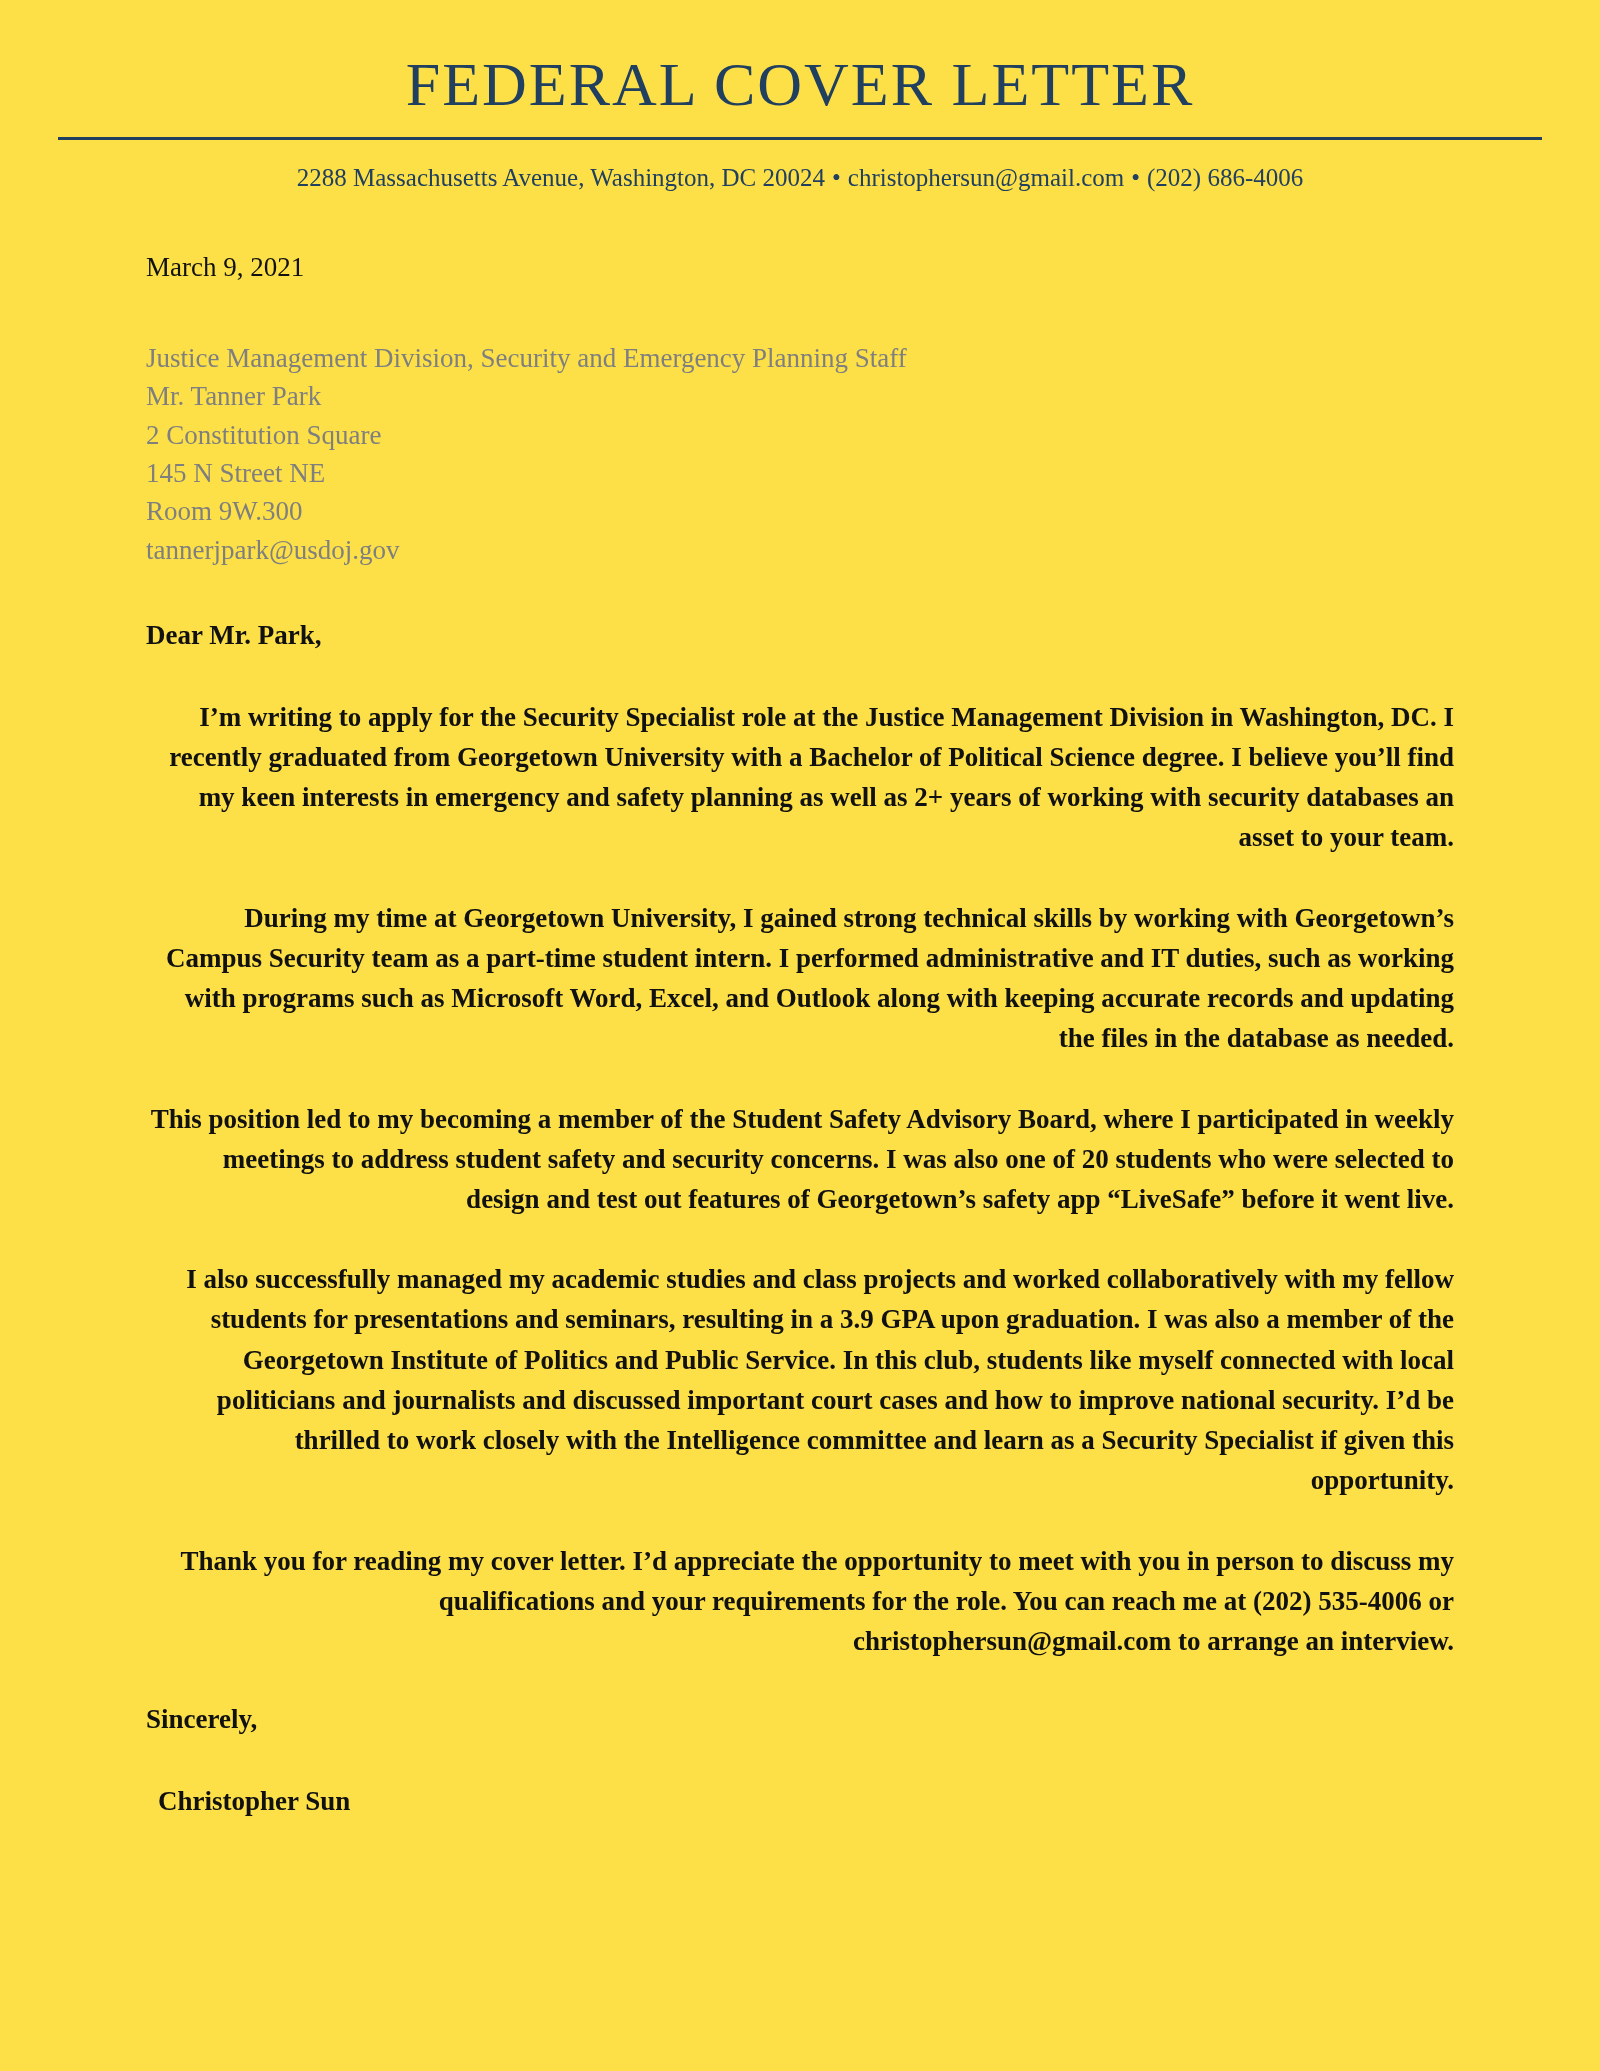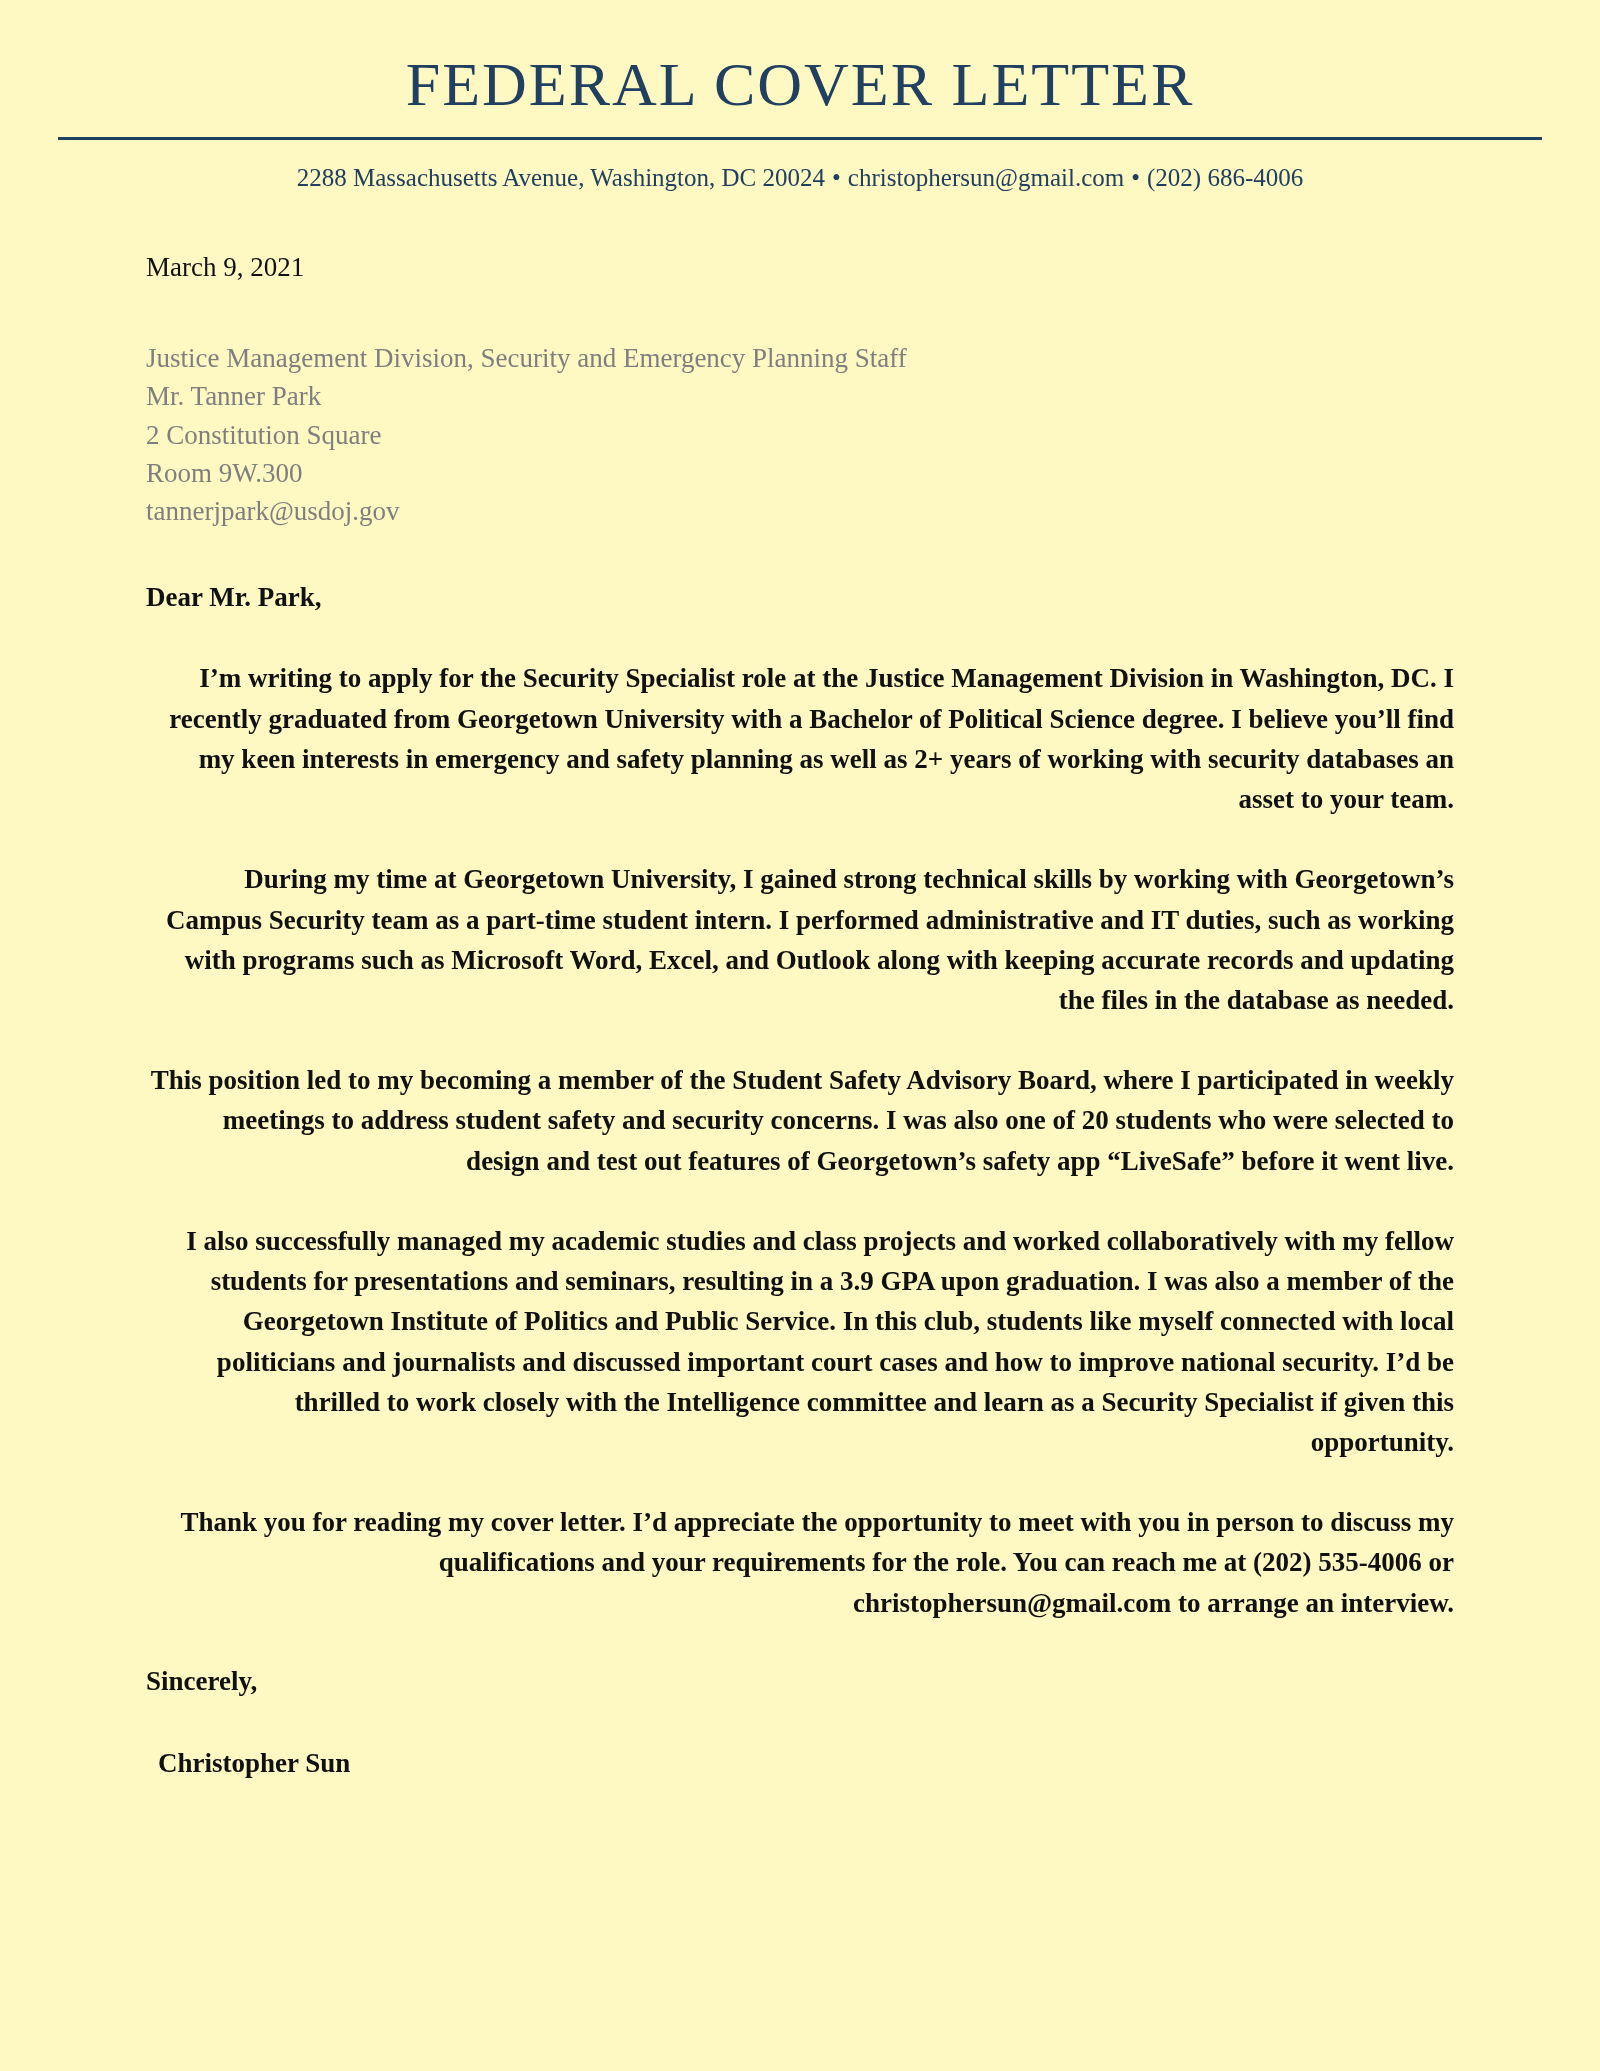--- a/index.html
+++ b/index.html
@@ -8,21 +8,21 @@
     padding: 0;
     background: #ffffff;
   }
   body {
     font-family: "Liberation Serif", "DejaVu Serif", serif;
   }
   .page {
     position: relative;
     width: 1600px;
     height: 2071px;
-    background: #fef9c3;
+    background: #fde047;
     box-sizing: border-box;
     padding: 0;
     overflow: hidden;
   }
 
   
   .header {
     padding: 52px 58px 0 58px;
   }
   .doc-title {
@@ -119,20 +119,21 @@
   </div>
 
   <div class="letter">
 
     <div class="date">March 9, 2021</div>
 
     <div class="recipient">
       <div>Justice Management Division, Security and Emergency Planning Staff</div>
       <div>Mr. Tanner Park</div>
       <div>2 Constitution Square</div>
+      <div>145 N Street NE</div>
       <div>Room 9W.300</div>
       <div>tannerjpark@usdoj.gov</div>
     </div>
 
     <div class="salutation">Dear Mr. Park,</div>
 
     <p class="para">I’m writing to apply for the Security Specialist role at the Justice Management Division in Washington, DC. I recently graduated from Georgetown University with a Bachelor of Political Science degree. I believe you’ll find my keen interests in emergency and safety planning as well as 2+ years of working with security databases an asset to your team.</p>
     <p class="para">During my time at Georgetown University, I gained strong technical skills by working with Georgetown’s Campus Security team as a part-time student intern. I performed administrative and IT duties, such as working with programs such as Microsoft Word, Excel, and Outlook along with keeping accurate records and updating the files in the database as needed.</p>
     <p class="para">This position led to my becoming a member of the Student Safety Advisory Board, where I participated in weekly meetings to address student safety and security concerns. I was also one of 20 students who were selected to design and test out features of Georgetown’s safety app “LiveSafe” before it went live.</p>
     <p class="para">I also successfully managed my academic studies and class projects and worked collaboratively with my fellow students for presentations and seminars, resulting in a 3.9 GPA upon graduation. I was also a member of the Georgetown Institute of Politics and Public Service. In this club, students like myself connected with local politicians and journalists and discussed important court cases and how to improve national security. I’d be thrilled to work closely with the Intelligence committee and learn as a Security Specialist if given this opportunity.</p>

